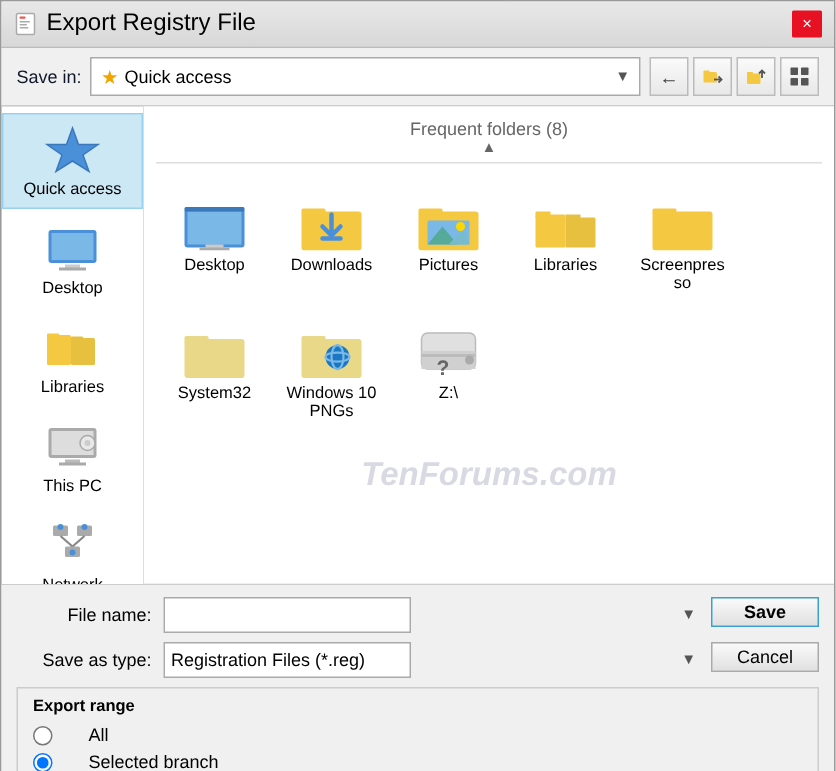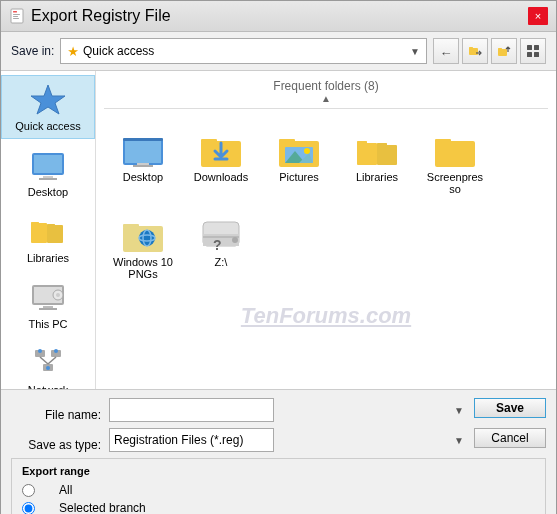--- a/index.html
+++ b/index.html
@@ -207,29 +207,28 @@
       position: absolute;
       bottom: 60px;
       left: 50%;
       transform: translateX(-50%);
       font-size: 22px;
       color: rgba(180,180,200,0.5);
       white-space: nowrap;
       pointer-events: none;
       font-style: italic;
       font-weight: bold;
-      text-decoration: underline;
     }
     .bottom-area {
       padding: 8px 10px;
       background: #f0f0f0;
     }
     .form-row {
       display: flex;
-      align-items: flex-end;
+      align-items: center;
       margin-bottom: 6px;
       gap: 8px;
     }
     .form-label {
       width: 90px;
       font-size: 12px;
       text-align: right;
       white-space: nowrap;
     }
     .form-input-wrap {
@@ -485,20 +484,29 @@
         <div class="folder-item">
           <div class="folder-icon">
             <svg width="44" height="38" viewBox="0 0 44 38">
               <rect x="2" y="12" width="40" height="26" rx="2" fill="#f5c842"></rect>
               <rect x="2" y="10" width="16" height="4" rx="1" fill="#f5c842"></rect>
             </svg>
           </div>
           <span class="folder-label">Screenpresso</span>
         </div>
 
+        <div class="folder-item">
+          <div class="folder-icon">
+            <svg width="44" height="38" viewBox="0 0 44 38">
+              <rect x="2" y="12" width="40" height="26" rx="2" fill="#e8d888"></rect>
+              <rect x="2" y="10" width="16" height="4" rx="1" fill="#e8d888"></rect>
+            </svg>
+          </div>
+          <span class="folder-label">System32</span>
+        </div>
 
         <div class="folder-item">
           <div class="folder-icon">
             <svg width="44" height="38" viewBox="0 0 44 38">
               <rect x="2" y="12" width="40" height="26" rx="2" fill="#e8d888"></rect>
               <rect x="2" y="10" width="16" height="4" rx="1" fill="#e8d888"></rect>
 
               <circle cx="26" cy="24" r="8" fill="#1a78c2"></circle>
               <ellipse cx="26" cy="24" rx="4" ry="8" fill="none" stroke="#7ab8e8" stroke-width="1.5"></ellipse>
               <ellipse cx="26" cy="24" rx="8" ry="3" fill="none" stroke="#7ab8e8" stroke-width="1.5"></ellipse>

